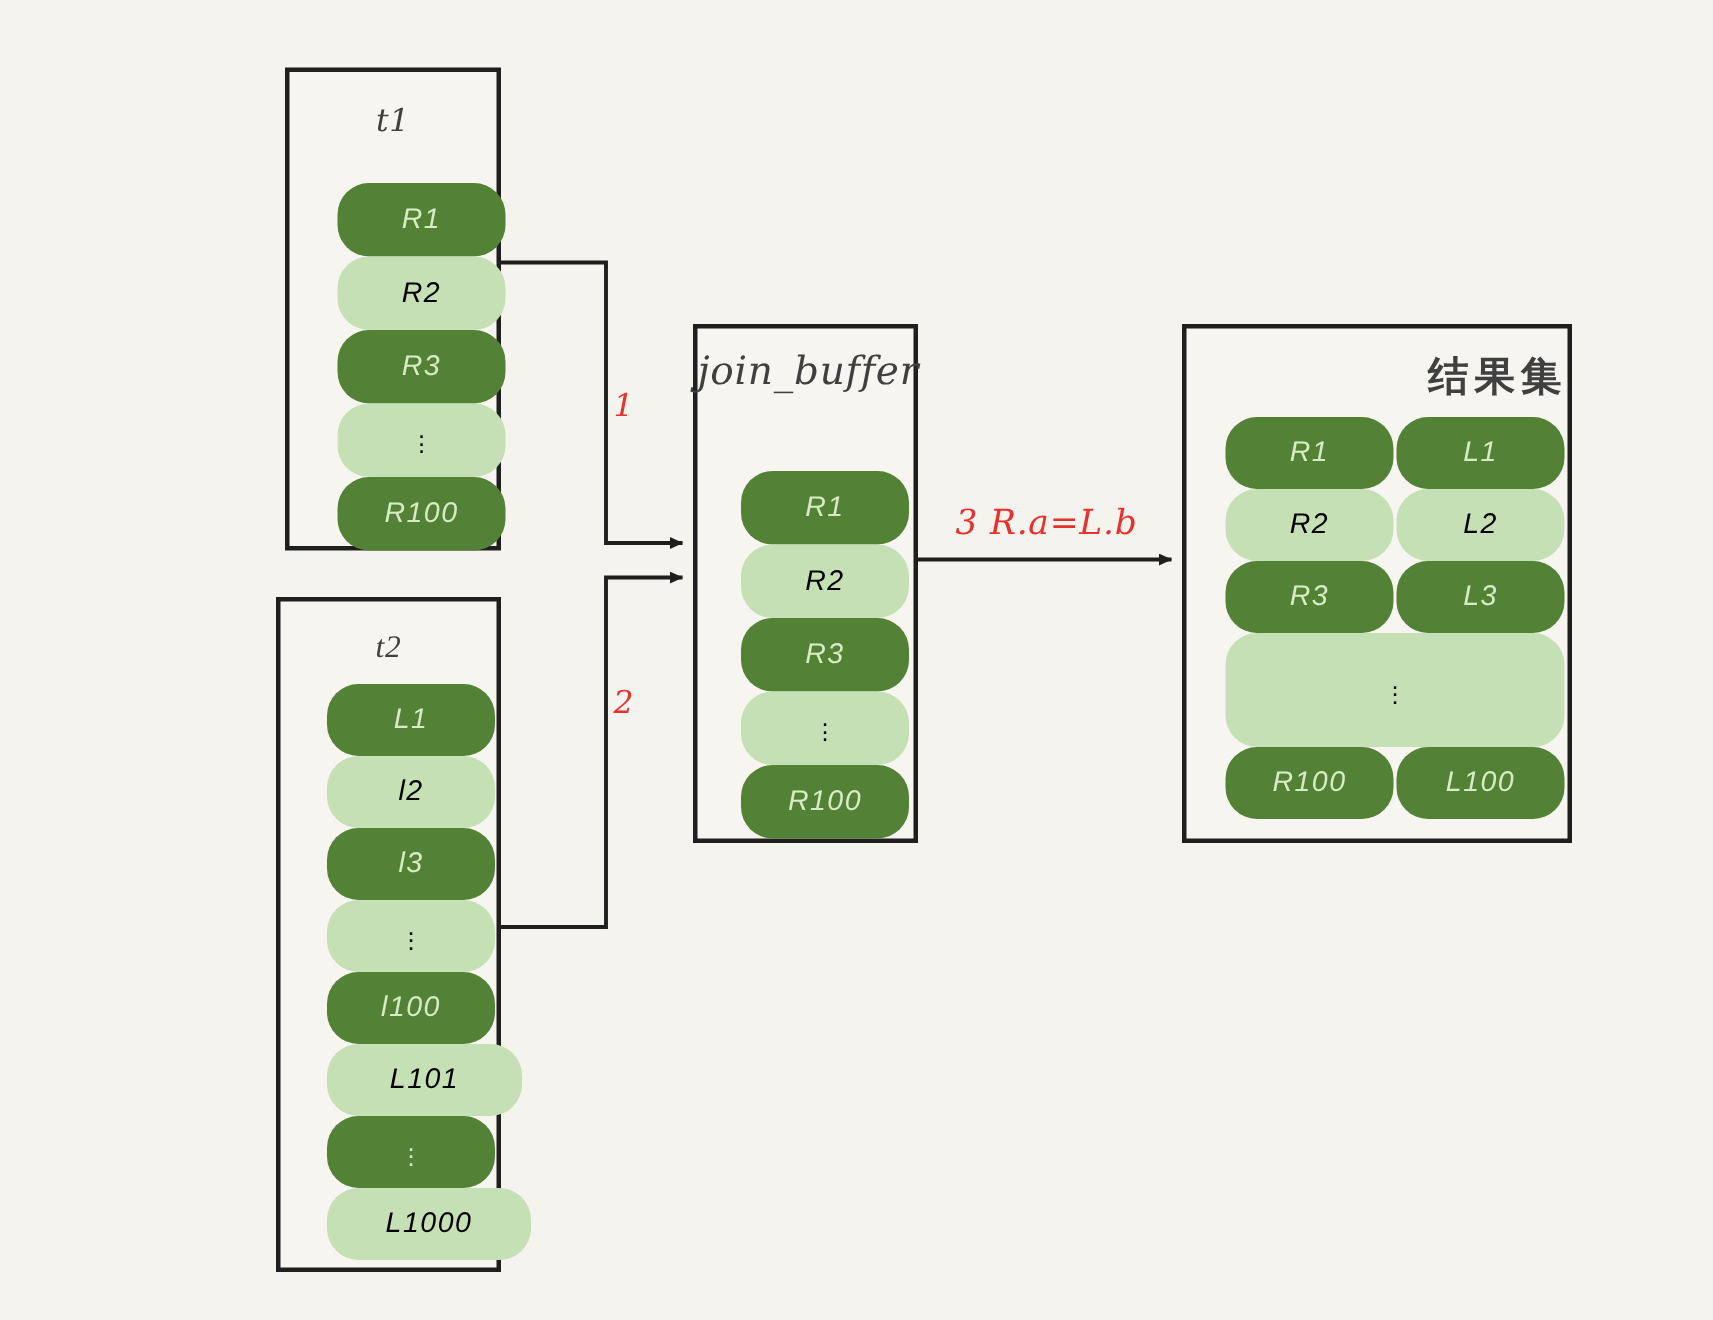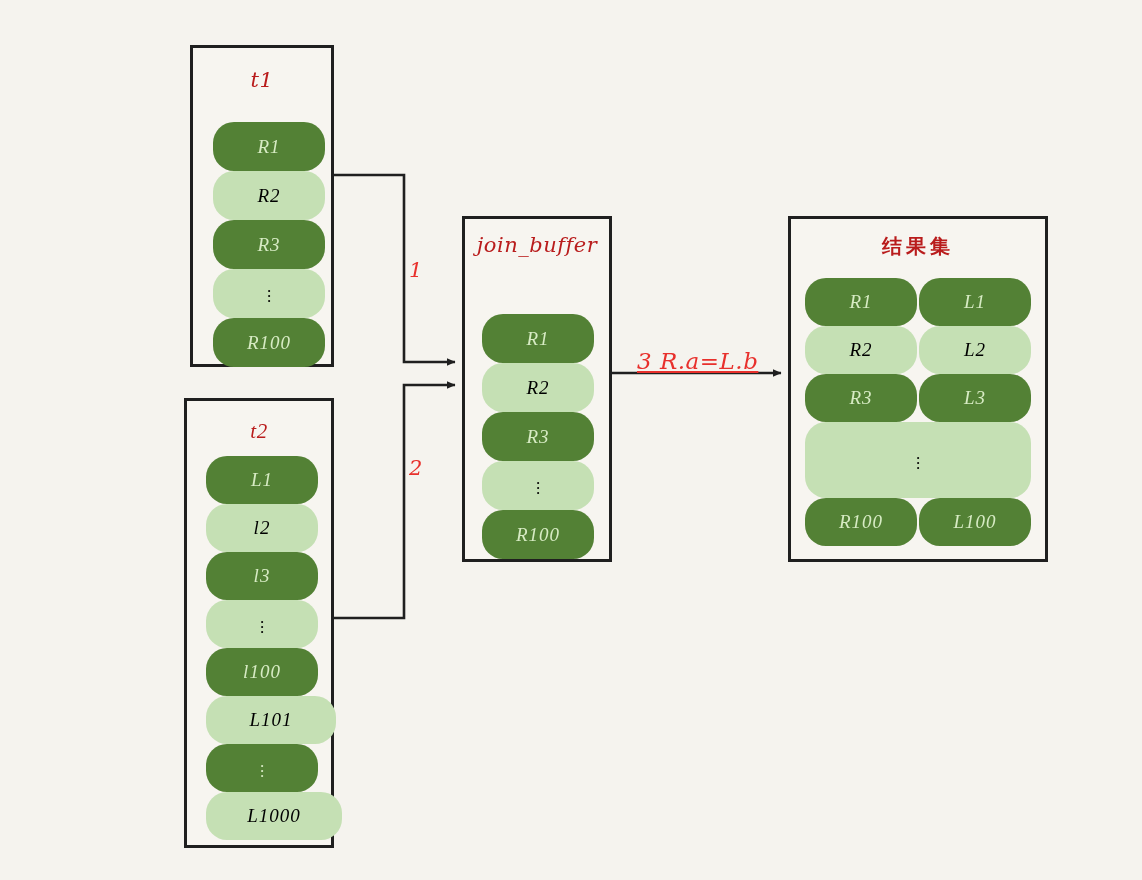--- a/index.html
+++ b/index.html
@@ -28,45 +28,46 @@
     position: absolute;
     border: 3px solid #1f1f1f;
     background: #f7f5f0;
     box-sizing: border-box;
   }
   .box-title {
     position: absolute;
     left: 0;
     width: 100%;
     text-align: center;
-    color: #b91c1c;
+    color: #404040;
     font-family: "DejaVu Serif", serif;
     font-style: italic;
     letter-spacing: .5px;
   }
   .box-title.cjk {
     font-family: "DejaVu Sans", sans-serif;
     font-style: normal;
     font-weight: bold;
     letter-spacing: 4px;
   }
 
   
   .cell {
     position: absolute;
     box-sizing: border-box;
     border-radius: 21px;
     display: flex;
     align-items: center;
     justify-content: center;
-    font-family: Liberation Serif, serif;
+    font-family: Liberation Sans, sans-serif;
     font-style: italic;
     font-size: 19px;
     letter-spacing: 1px;
     user-select: none;
+    margin-left: 12px;
   }
   .cell.dark  { background: #538135; color: #d7ebc4; }
   .cell.light { background: #c5e0b4; color: #000000; }
 
   .cell .dots {
     display: block;
     line-height: 5px;
     font-size: 17px;
     font-style: normal;
     letter-spacing: 0;
@@ -101,25 +102,25 @@
 
   <div class="table-box" id="box-t1" style="left:190px; top:45px; width:144px; height:322px;">
     <div class="box-title" style="top:20px; font-size:21px;">t1</div>
   </div>
 
   <div class="table-box" id="box-t2" style="left:184px; top:398px; width:150px; height:450px;">
     <div class="box-title" style="top:18px; font-size:21px;font-family:Liberation Serif, serif;">t2</div>
   </div>
 
   <div class="table-box" id="box-jb" style="left:462px; top:216px; width:150px; height:346px;">
-    <div class="box-title" style="top:14px; font-size:21px;text-align:center;">join_buffer</div>
+    <div class="box-title" style="top:14px; font-size:26px;text-align:center;">join_buffer</div>
   </div>
 
   <div class="table-box" id="box-rs" style="left:788px; top:216px; width:260px; height:346px;">
-    <div class="box-title cjk" style="top:14px; font-size:20px;">结果集</div>
+    <div class="box-title cjk" style="top:14px; font-size:27px;text-align:right;">结果集</div>
   </div>
 
   <div id="cells">
       <div class="cell dark" style="left: 213px; top: 122px; width: 112px; height: 49px;">R1</div>
       <div class="cell light" style="left: 213px; top: 171px; width: 112px; height: 49px;">R2</div>
       <div class="cell dark" style="left: 213px; top: 220px; width: 112px; height: 49px;">R3</div>
       <div class="cell light" style="left: 213px; top: 269px; width: 112px; height: 49px;">
         <span class="dots">
           <i>.</i>
           <i>.</i>
@@ -184,15 +185,15 @@
 
     <path d="M334,175 L404,175 L404,362 L455,362" fill="none" stroke="#1f1f1f" stroke-width="2.6" marker-end="url(#ah)"></path>
 
     <path d="M334,618 L404,618 L404,385 L455,385" fill="none" stroke="#1f1f1f" stroke-width="2.6" marker-end="url(#ah)"></path>
 
     <path d="M612,373 L781,373" fill="none" stroke="#1f1f1f" stroke-width="2.6" marker-end="url(#ah)"></path>
   </svg>
 
   <div class="step-label" style="left:409px; top:258px;">1</div>
   <div class="step-label" style="left:409px; top:456px;">2</div>
-  <div class="step-label expr" style="left:637px; top:348px;text-decoration:underline;">3  R.a=L.b</div>
+  <div class="step-label expr" style="left:637px; top:336px;">3  R.a=L.b</div>
 
 </div>
 
 </body></html>

